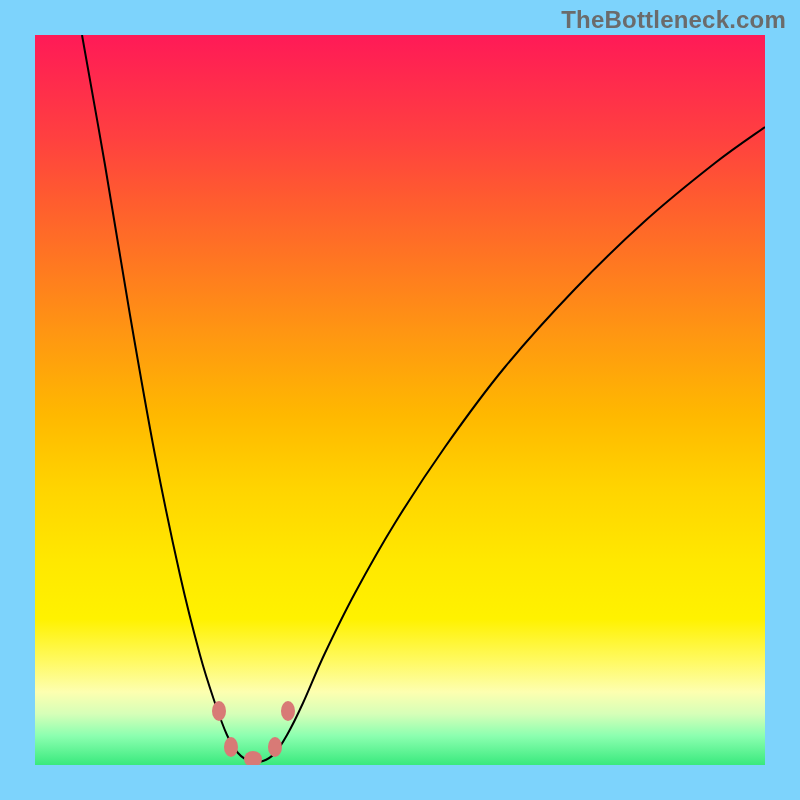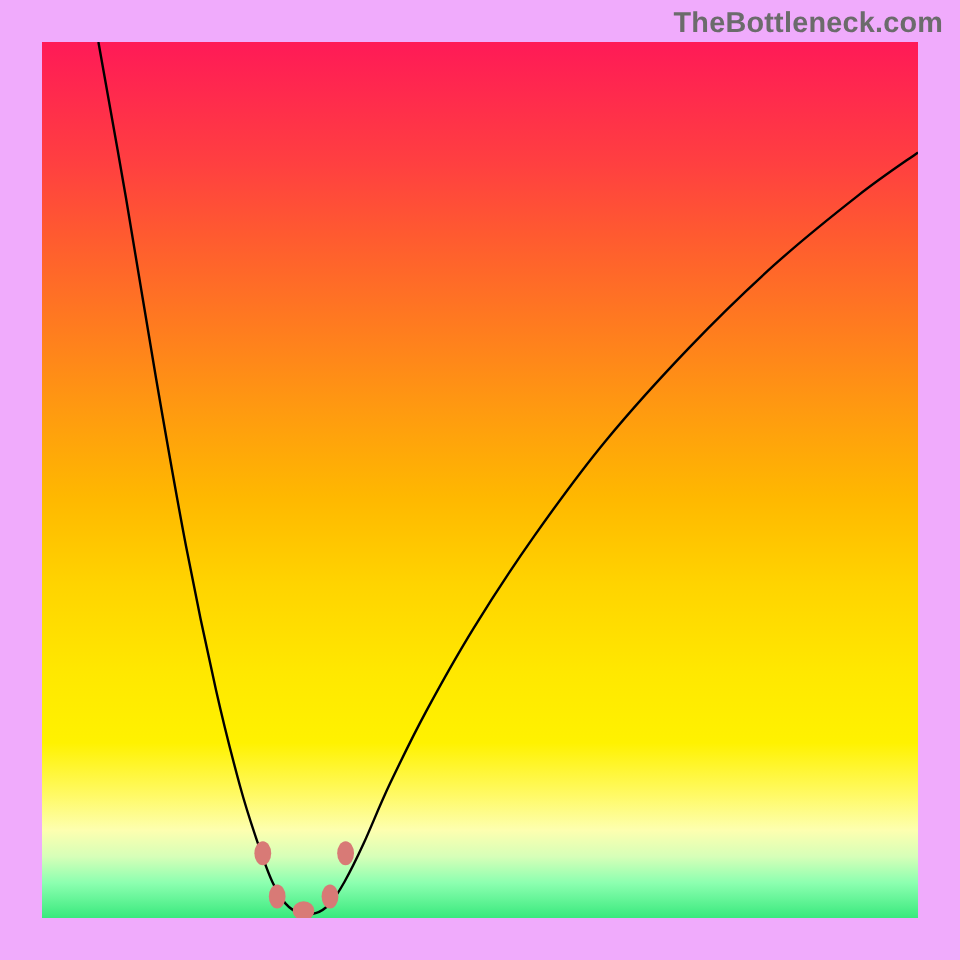--- a/index.html
+++ b/index.html
@@ -1,21 +1,21 @@
 <!DOCTYPE html>
 <html><head>
 <meta charset="utf-8">
 <style>
   * { margin: 0; padding: 0; box-sizing: border-box; }
   html, body { width: 800px; height: 800px; overflow: hidden; background: #000; }
   .frame {
     position: absolute;
     left: 0; top: 0;
     width: 800px; height: 800px;
-    background: #f0abfc;
+    background: #7dd3fc;
   }
   .plot {
     position: absolute;
     left: 35px;
     top: 35px;
     width: 730px;
     height: 730px;
     background: linear-gradient(to bottom,
       #ff1a57 0%,
       #ff2a4d 6%,

